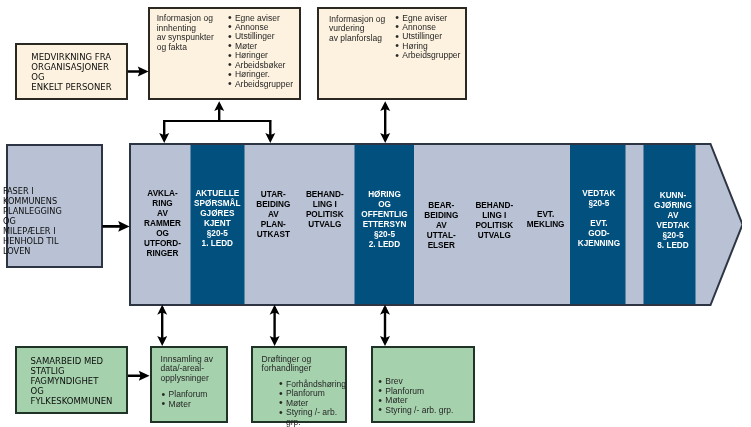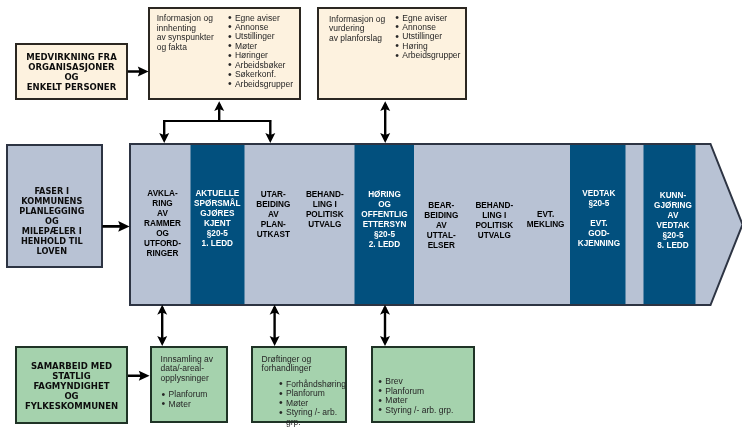--- a/index.html
+++ b/index.html
@@ -3,40 +3,40 @@
 <meta charset="utf-8">
 <title>Planprosess</title>
 <style>
   html,body{margin:0;padding:0;background:#ffffff;}
   body{width:751px;height:427px;overflow:hidden;font-family:"Liberation Sans",sans-serif;}
   #stage{position:relative;width:751px;height:427px;background:#fff;}
   .box{position:absolute;box-sizing:border-box;border:2px solid #231f20;}
   .cream{background:#fdf2df;border-color:#2b2721;}
   .green{background:#a5d2ad;border-color:#1f3326;}
   .bluegray{background:#b8c2d4;border-color:#2d3443;}
-  .hdr{font-family:"DejaVu Sans",sans-serif;font-weight:bold;font-size:8.5px;line-height:9.95px;text-align:center;color:#0d0d0d;position:relative;top:1.8px;}
+  .hdr{font-family:"DejaVu Sans",sans-serif;font-weight:normal;font-size:8.5px;line-height:9.95px;color:#0d0d0d;position:relative;top:1.8px;}
   .bodytxt{font-family:"Liberation Sans",sans-serif;font-size:8.5px;line-height:9.6px;color:#262626;}
   ul.bl{line-height:9.45px;}
   .segtext{position:absolute;font-family:Liberation Sans, sans-serif;font-weight:bold;font-size:8.2px;line-height:10px;text-align:center;white-space:pre;}
   .segtext.onlight{color:#000;}
   .segtext.ondark{color:#fff;}
   svg.ov{position:absolute;left:0;top:0;width:751px;height:427px;overflow:visible;}
   ul.bl{margin:0;padding:0;list-style:none;position:absolute;}
   ul.bl li{position:relative;padding-left:7px;}
   ul.bl li:before{content:"\2022";position:absolute;left:0;top:-0.6px;font-size:10.5px;}
   .intro{position:absolute;white-space:pre;}
   .hdr{white-space:pre;}
 
   
   #b-participation{left:15px;top:43px;width:113px;height:57px;display:flex;align-items:center;justify-content:center;}
   #b-top1{left:148px;top:7px;width:153px;height:93px;}
   #b-top2{left:317px;top:7px;width:150px;height:93px;}
   #b-phases{left:6px;top:144.3px;width:96.6px;height:124px;}
   #b-phases .hdr{position:absolute;left:-5px;right:0;top:41px;font-size:8.2px;}
-  #b-coop{left:15px;top:346px;width:113px;height:78px;display:flex;align-items:center;justify-content:center;}
+  #b-coop{left:15px;top:346px;width:113px;height:68px;display:flex;align-items:center;justify-content:center;}
   #b-bot1{left:150px;top:346px;width:78px;height:77px;}
   #b-bot2{left:251px;top:346px;width:96px;height:77px;}
   #b-bot3{left:371px;top:346px;width:104px;height:77px;}
 
   #b-top1 .intro{left:6.7px;top:5.3px;}
   #b-top1 ul.bl{left:77.9px;top:4.5px;}
   #b-top2 .intro{left:10px;top:5.5px;}
   #b-top2 ul.bl{left:76.3px;top:4.5px;}
   #b-bot1 .intro{left:8.6px;top:6.8px;}
   #b-bot1 ul.bl{left:9.6px;top:42.2px;}
@@ -65,21 +65,21 @@
 innhenting
 av synspunkter
 og fakta</div>
     <ul class="bl bodytxt" id="ul-top1">
         <li>Egne aviser</li>
         <li>Annonse</li>
         <li>Utstillinger</li>
         <li>Møter</li>
         <li>Høringer</li>
         <li>Arbeidsbøker</li>
-        <li>Søkerkonf.</li>
+        <li>Høringer.</li>
         <li>Arbeidsgrupper</li>
       </ul>
   </div>
 
   <div class="box cream" id="b-top2">
     <div class="bodytxt intro">Informasjon og
 vurdering
 av planforslag</div>
     <ul class="bl bodytxt" id="ul-top2">
         <li>Egne aviser</li>

